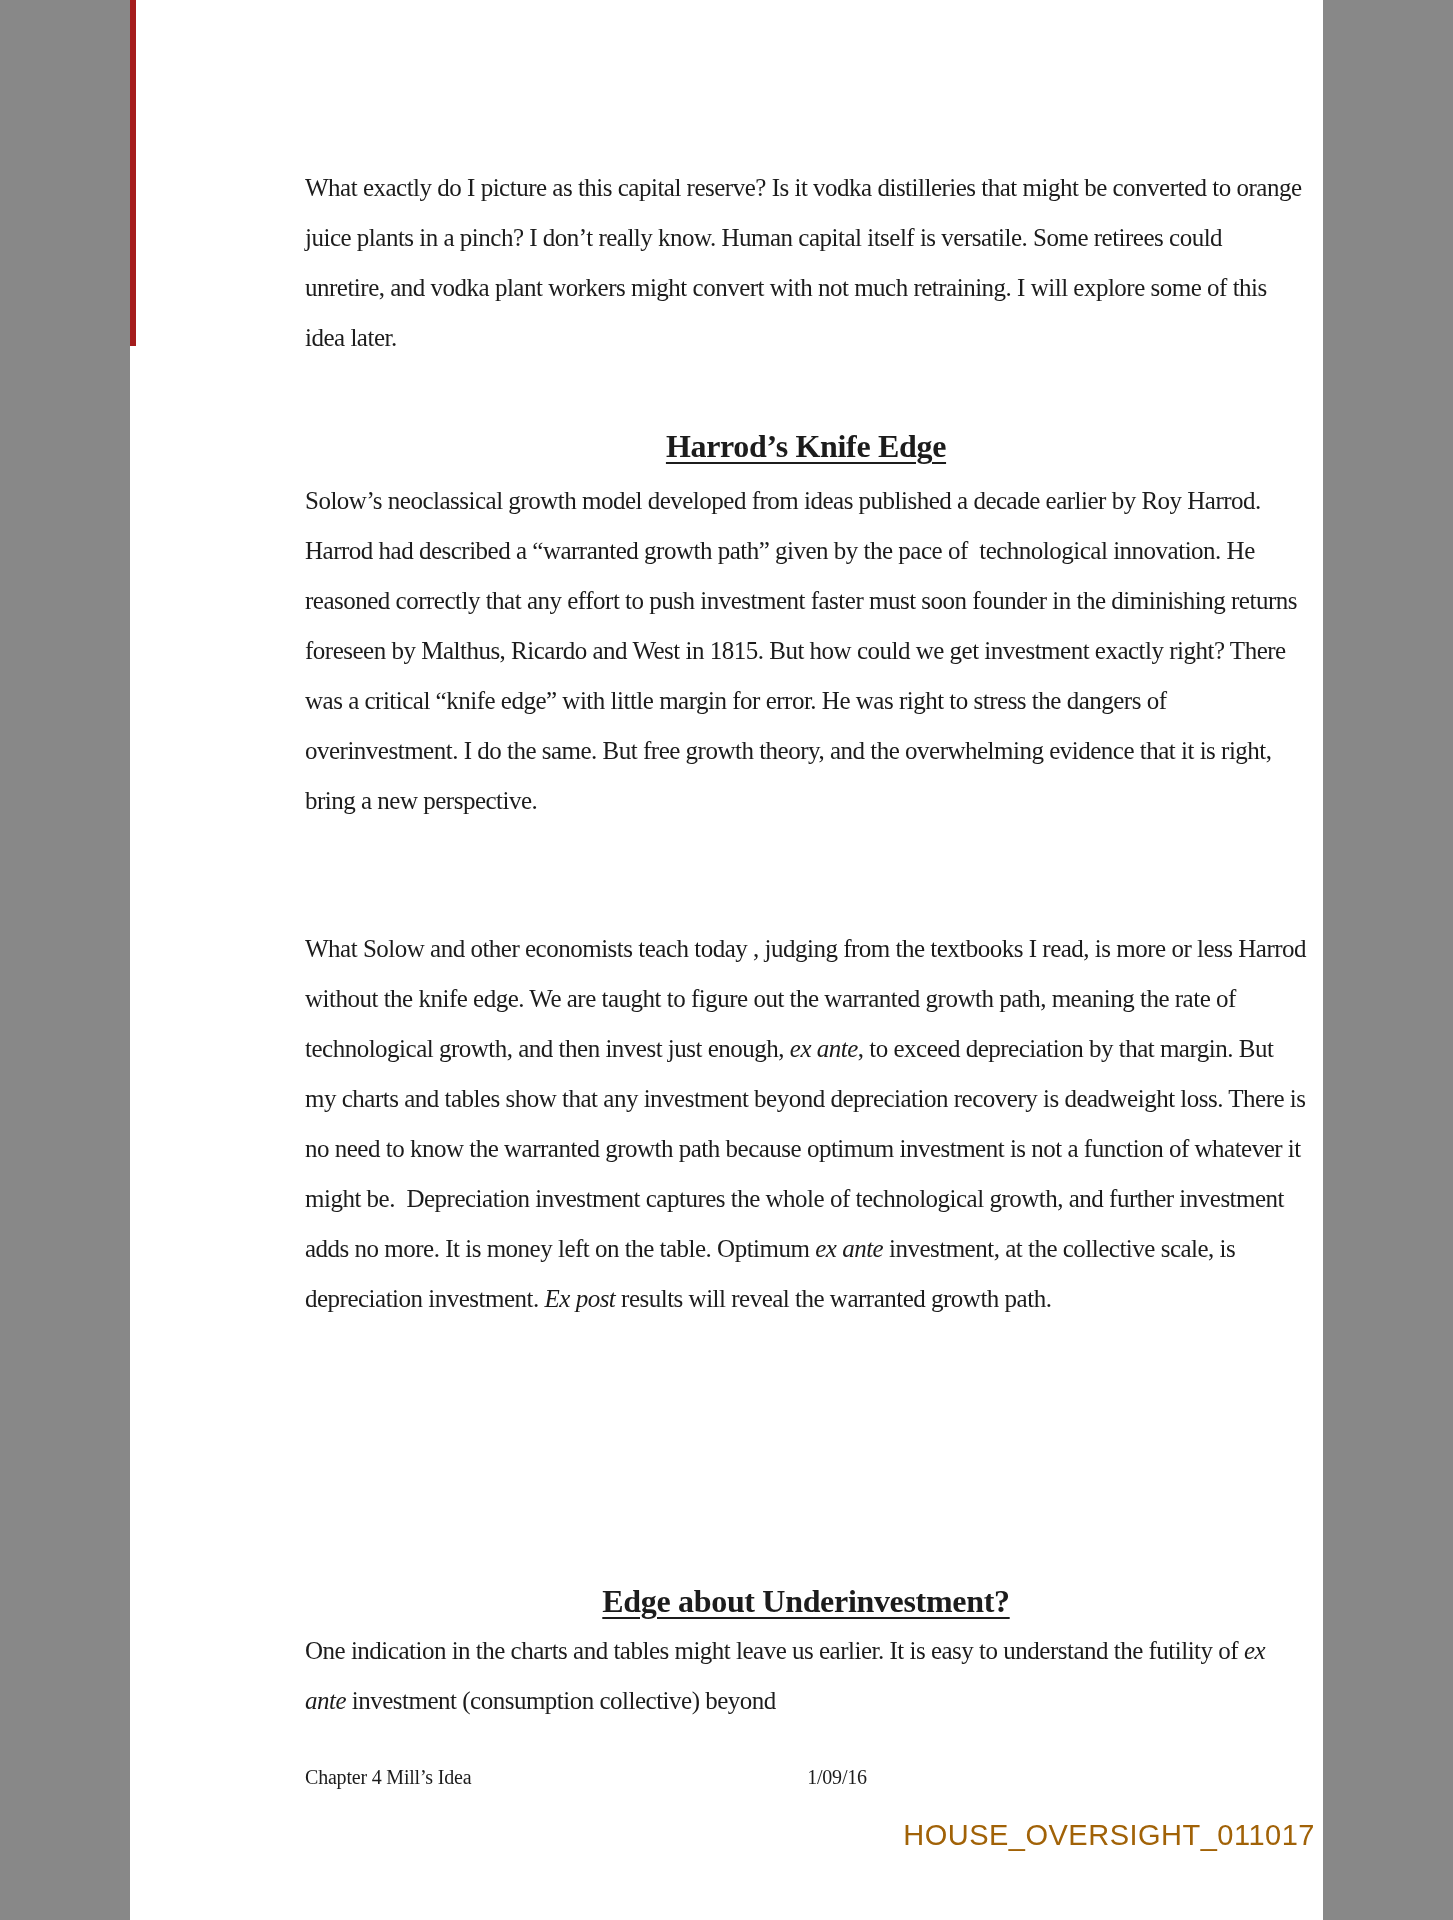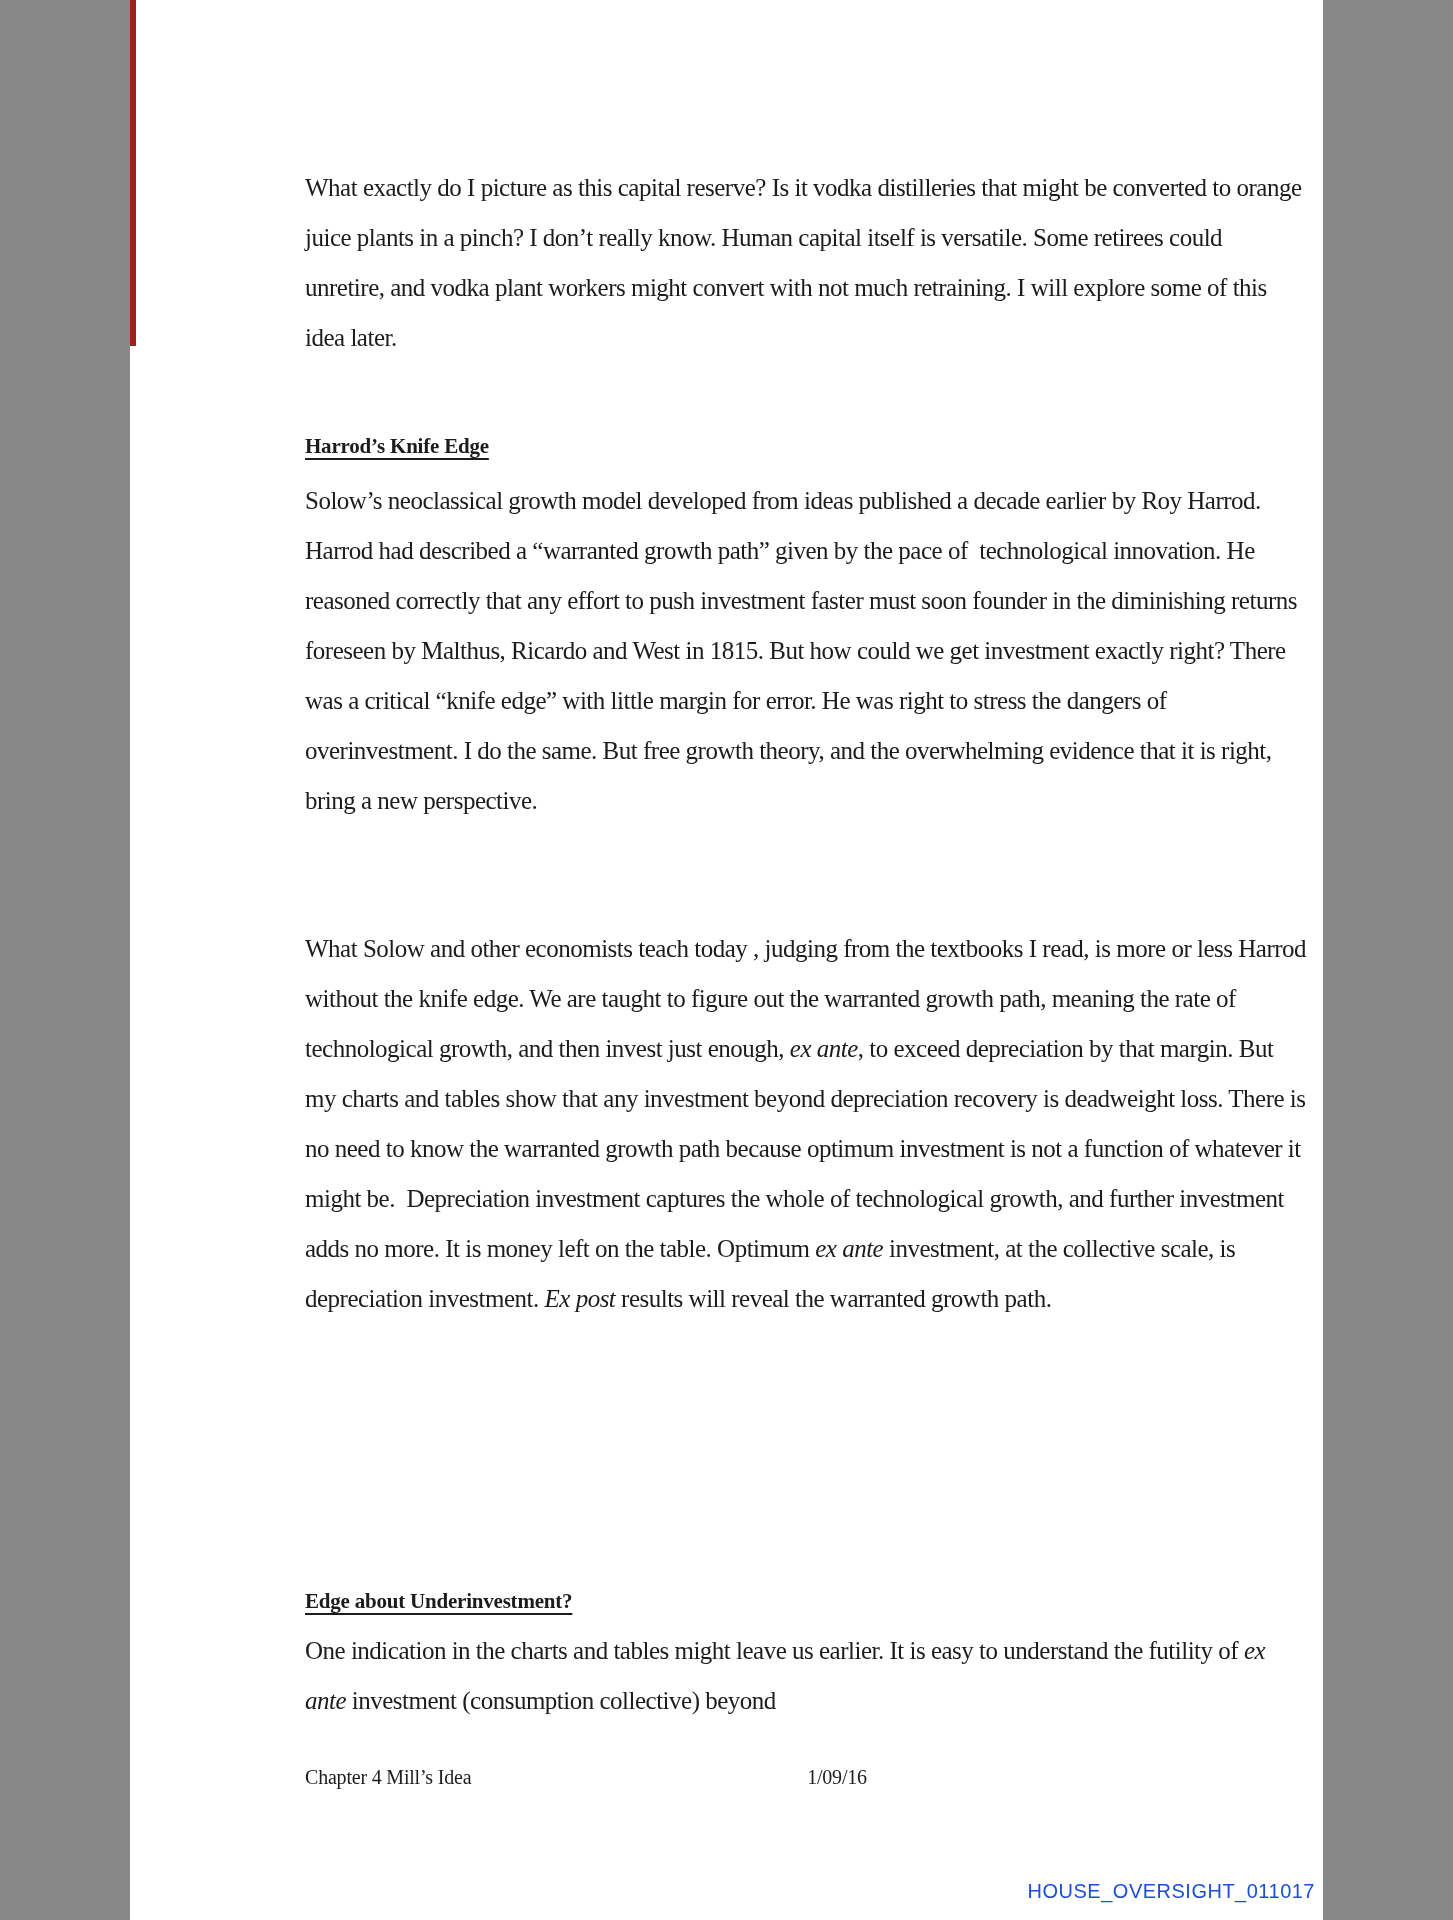--- a/index.html
+++ b/index.html
@@ -33,50 +33,51 @@
   .para{
     margin:0;
     font-size:25px;
     line-height:50px;
     letter-spacing:-0.02em;
     white-space:pre-wrap;
     text-align:left;
   }
   .heading{
     margin:0;
-    font-size:21px;
+    font-size:32px;
     line-height:50px;
     letter-spacing:-0.01em;
     font-weight:bold;
     text-decoration:underline;
     text-underline-offset:5px;
     text-decoration-thickness:2px;
+    text-align:center;
   }
   .para em{}
   .footer{
     position:absolute;
     left:175px;
     top:1763px;
     width:1064px;
     display:grid;
     grid-template-columns:1fr auto 1fr;
     align-items:baseline;
     font-size:20px;
     letter-spacing:-0.01em;
   }
   .footer .f-left{justify-self:start;text-align:right;}
   .footer .f-center{justify-self:center;}
   .footer .f-right{justify-self:end;font-size:24px;}
   .watermark{
     position:absolute;
     right:8px;
-    top:1880px;
+    top:1819px;
     font-family:"Liberation Sans", sans-serif;
-    font-size:20px;
-    color:#1d4ed8;
+    font-size:29px;
+    color:#a16207;
     letter-spacing:0.5px;
   }
   
   .b0{top:163px;}
   .b1{top:421px;}
   .b2{top:476px;}
   .b3{top:924px;}
   .b4{top:1576px;}
   .b5{top:1626px;}
 </style>

